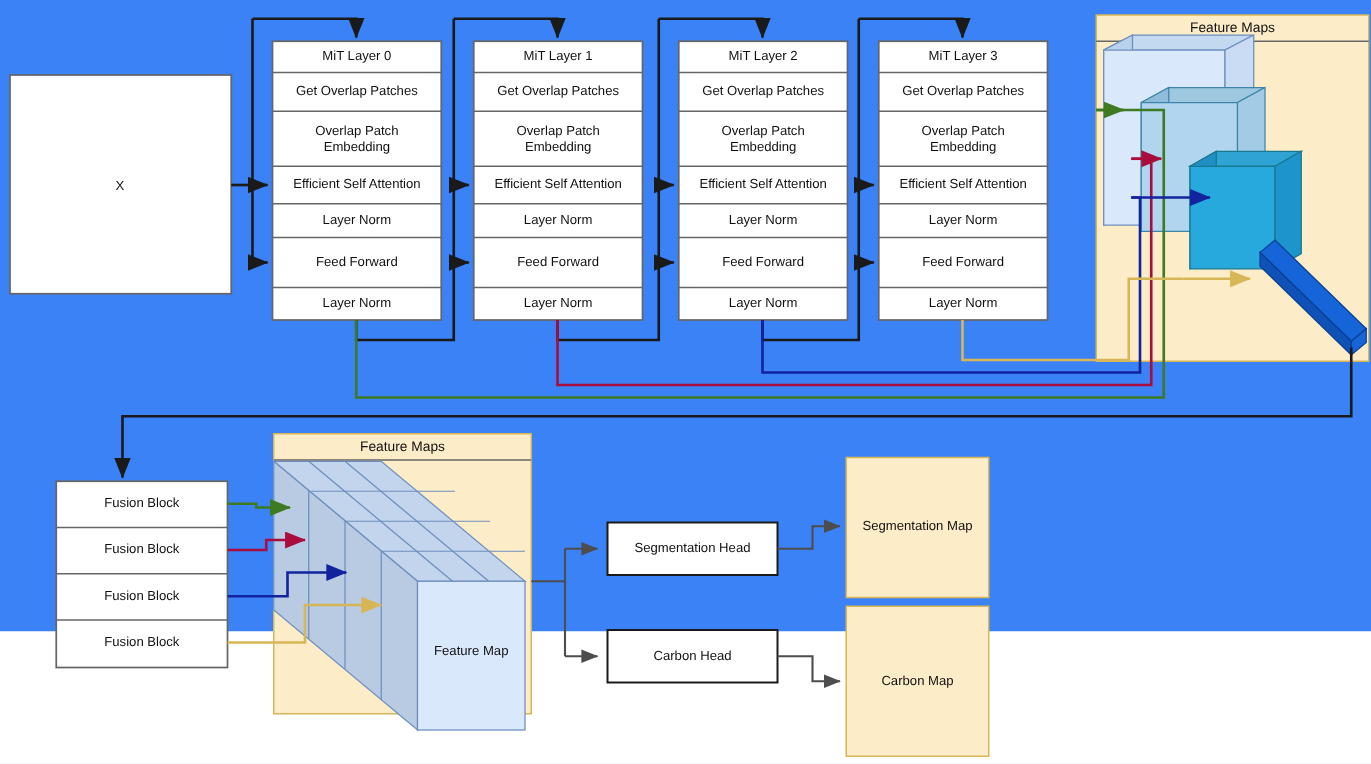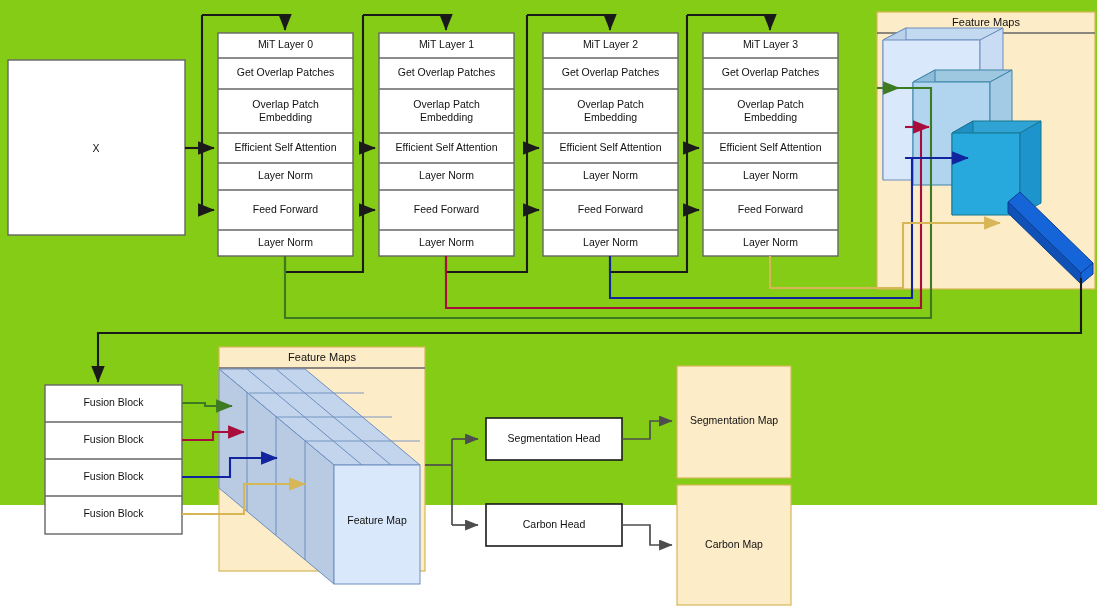--- a/index.html
+++ b/index.html
@@ -1,18 +1,18 @@
 <!DOCTYPE html>
 <html><head>
 <meta charset="utf-8">
 <style>
   html,body{margin:0;padding:0;background:#ffffff;}
   body{width:1097px;height:611px;overflow:hidden;
        font-family:"Liberation Sans","DejaVu Sans",sans-serif;}
-  #stage{position:relative;width:1097px;height:505px;background:#84cc16;}
+  #stage{position:relative;width:1097px;height:505px;background:#3b82f6;}
   svg{display:block;}
   .bx{fill:#ffffff;stroke:#666666;stroke-width:1.4;}
   .bxk{fill:#ffffff;stroke:#1a1a1a;stroke-width:1.6;}
   .sep{stroke:#666666;stroke-width:1.3;}
   .tan{fill:#fdecc8;stroke:#d6b656;stroke-width:1.2;}
   .lbl{font-family:"Liberation Sans","DejaVu Sans",sans-serif;
        font-size:10.5px;fill:#111111;text-anchor:middle;dominant-baseline:middle;}
   .lbl11{font-size:11px;}
   .ln{fill:none;stroke:#1a1a1a;stroke-width:2.1;}
   .lnth{fill:none;stroke:#4d4d4d;stroke-width:1.7;}

